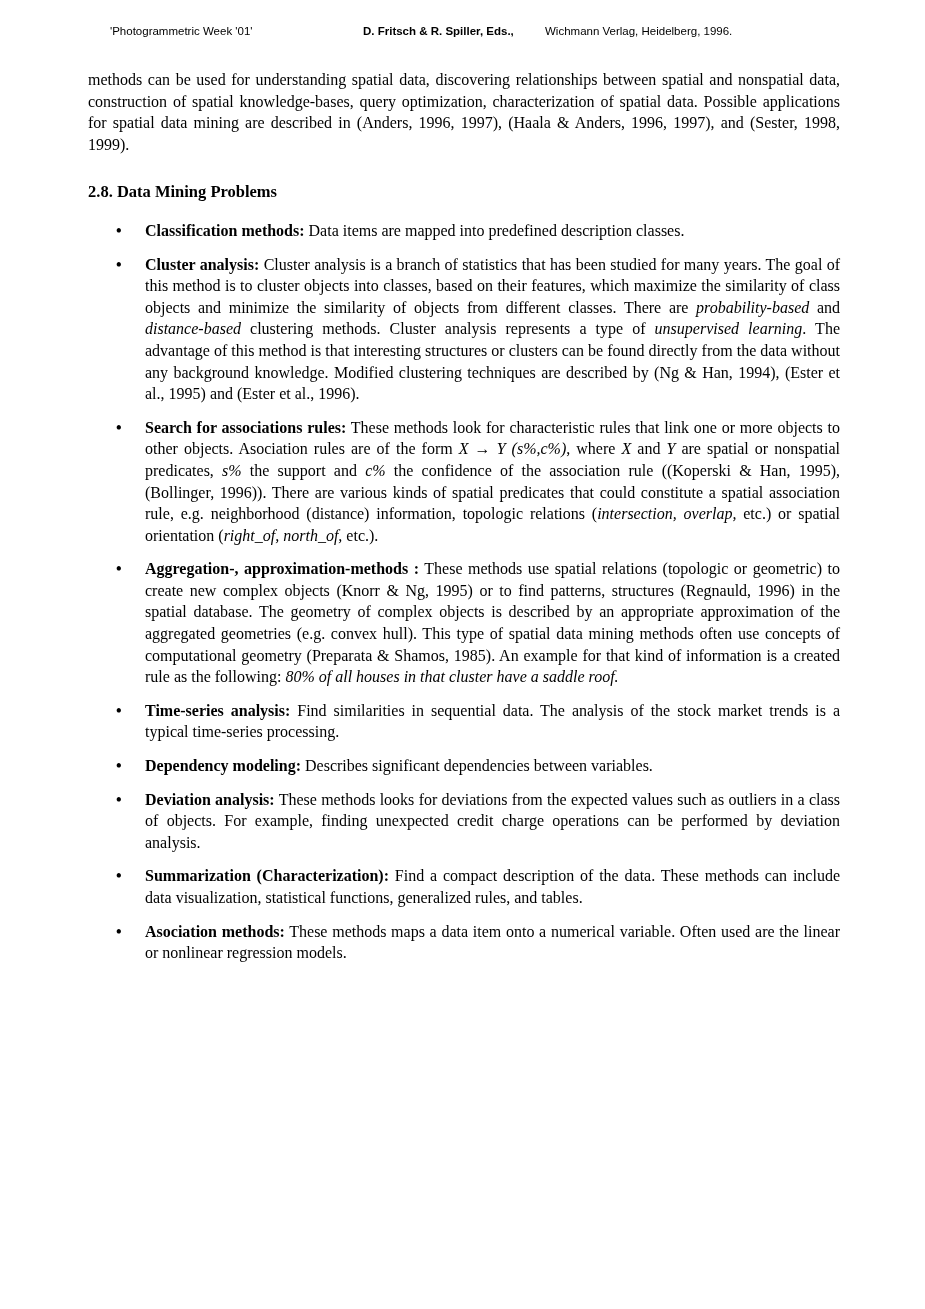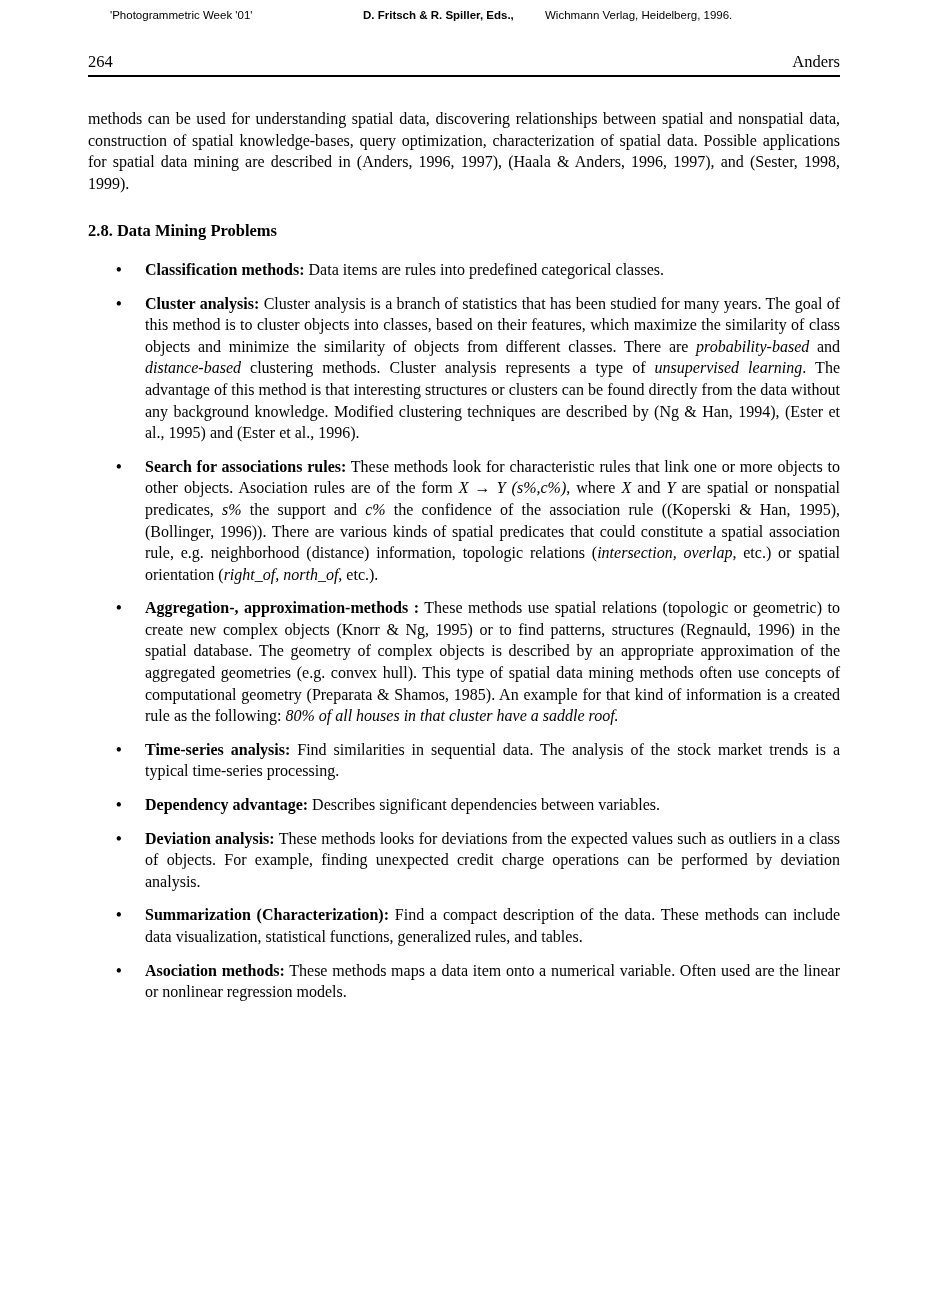--- a/index.html
+++ b/index.html
@@ -3,21 +3,21 @@
 <meta charset="utf-8">
 <style>
   html,body{margin:0;padding:0;background:#e8e8e8;}
   .page{
     position:relative;
     width:925px;height:1309px;
     background:#ffffff;
     color:#000000;
     margin:0 auto;
     box-sizing:border-box;
-    padding:8px 85px 0 88px;
+    padding:24px 85px 0 88px;
     font-family:"Liberation Serif","DejaVu Serif",serif;
   }
   
   .jheader{
     display:flex;
     font-family:"Liberation Sans","DejaVu Sans",sans-serif;
     font-size:11.5px;
     line-height:14px;
     color:#000;
   }
@@ -70,37 +70,33 @@
 <body>
 
 <div class="page">
 
   <div class="jheader">
     <span class="c1">'Photogrammetric Week '01'</span>
     <span class="c2">D. Fritsch &amp; R. Spiller, Eds.,</span>
     <span class="c3">Wichmann Verlag, Heidelberg, 1996.</span>
   </div>
 
-  <div class="runhead">
-    <span>264</span>
-    <span>Anders</span>
-  </div>
 
   <div class="body">
 
     <p class="intro">methods can be used for understanding spatial data, discovering relationships between spatial and nonspatial data, construction of spatial knowledge-bases, query optimization, characterization of spatial data. Possible applications for spatial data mining are described in (Anders, 1996, 1997), (Haala &amp; Anders, 1996, 1997), and (Sester, 1998, 1999).</p>
 
     <h2 class="sect-head">2.8. Data Mining Problems</h2>
 
 
     <ul class="blist">
 
       <li>
         <span class="bullet">•</span>
-        <span class="b">Classification methods:</span><span> Data items are rules into predefined categorical classes.</span>
+        <span class="b">Classification methods:</span><span> Data items are mapped into predefined description classes.</span>
       </li>
 
       <li>
         <span class="bullet">•</span>
         <span class="b">Cluster analysis:</span><span> Cluster analysis is a branch of statistics that has been studied for many years. The goal of this method is to cluster objects into classes, based on their features, which maximize the similarity of class objects and minimize the similarity of objects from different classes. There are </span><span class="i">probability-based</span><span> and </span><span class="i">distance-based</span><span> clustering methods. Cluster analysis represents a type of </span><span class="i">unsupervised learning</span><span>. The advantage of this method is that interesting structures or clusters can be found directly from the data without any background knowledge. Modified clustering techniques are described by (Ng &amp; Han, 1994), (Ester et al., 1995) and (Ester et al., 1996).</span>
       </li>
 
       <li>
         <span class="bullet">•</span>
         <span class="b">Search for associations rules:</span><span> These methods look for characteristic rules that link one or more objects to other objects. Asociation rules are of the form </span><span class="i">X → Y (s%,c%)</span><span>, where </span><span class="i">X</span><span> and </span><span class="i">Y</span><span> are spatial or nonspatial predicates, </span><span class="i">s%</span><span> the support and </span><span class="i">c%</span><span> the confidence of the association rule ((Koperski &amp; Han, 1995), (Bollinger, 1996)). There are various kinds of spatial predicates that could constitute a spatial association rule, e.g. neighborhood (distance) information, topologic relations (</span><span class="i">intersection, overlap,</span><span> etc.) or spatial orientation (</span><span class="i">right_of, north_of,</span><span> etc.).</span>
@@ -111,21 +107,21 @@
         <span class="b">Aggregation-, approximation-methods :</span><span> These methods use spatial relations (topologic or geometric) to create new complex objects (Knorr &amp; Ng, 1995) or to find patterns, structures (Regnauld, 1996) in the spatial database. The geometry of complex objects is described by an appropriate approximation of the aggregated geometries (e.g. convex hull). This type of spatial data mining methods often use concepts of computational geometry (Preparata &amp; Shamos, 1985). An example for that kind of information is a created rule as the following: </span><span class="i">80% of all houses in that cluster have a saddle roof.</span>
       </li>
 
       <li>
         <span class="bullet">•</span>
         <span class="b">Time-series analysis:</span><span> Find similarities in sequential data. The analysis of the stock market trends is a typical time-series processing.</span>
       </li>
 
       <li>
         <span class="bullet">•</span>
-        <span class="b">Dependency advantage:</span><span> Describes significant dependencies between variables.</span>
+        <span class="b">Dependency modeling:</span><span> Describes significant dependencies between variables.</span>
       </li>
 
       <li>
         <span class="bullet">•</span>
         <span class="b">Deviation analysis:</span><span> These methods looks for deviations from the expected values such as outliers in a class of objects. For example, finding unexpected credit charge operations can be performed by deviation analysis.</span>
       </li>
 
       <li>
         <span class="bullet">•</span>
         <span class="b">Summarization (Characterization):</span><span> Find a compact description of the data. These methods can include data visualization, statistical functions, generalized rules, and tables.</span>

